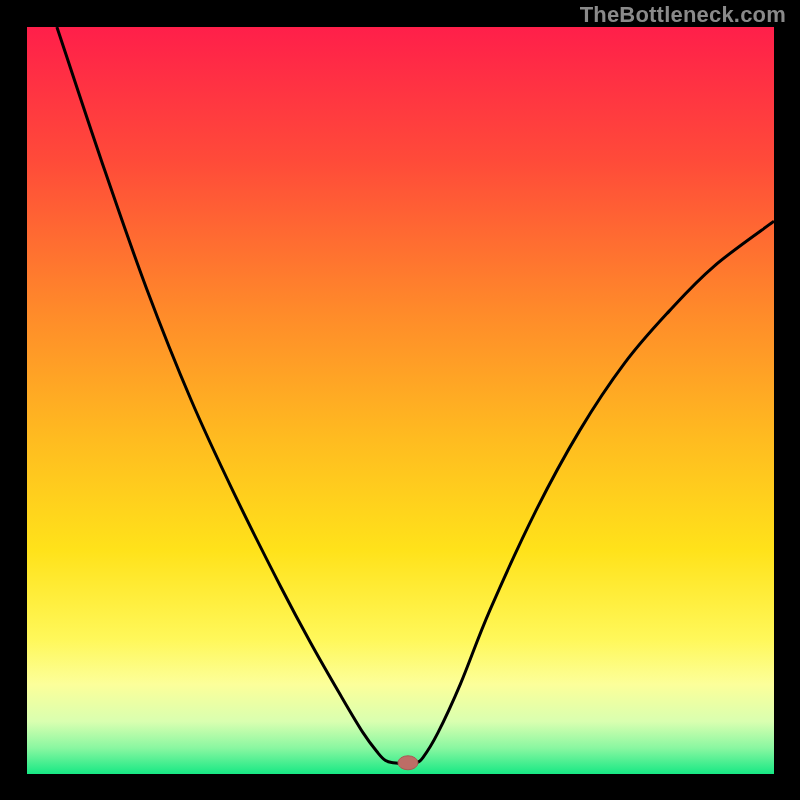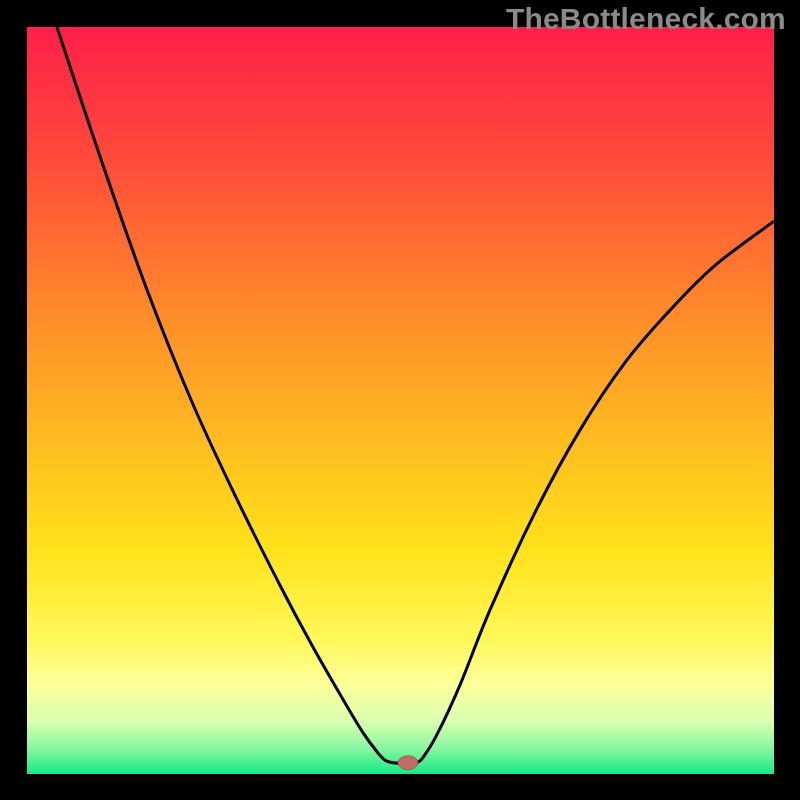--- a/index.html
+++ b/index.html
@@ -19,21 +19,21 @@
   svg {
     position: absolute;
     top: 0;
     left: 0;
   }
   .watermark {
     position: absolute;
     top: 2px;
     right: 14px;
     font-family: Arial, Helvetica, sans-serif;
-    font-size: 30px;
+    font-size: 22px;
     font-weight: 600;
     color: #8a8a8a;
     letter-spacing: 0.2px;
     user-select: none;
   }
 </style>
 </head>
 <body>
 
 <div class="stage">

